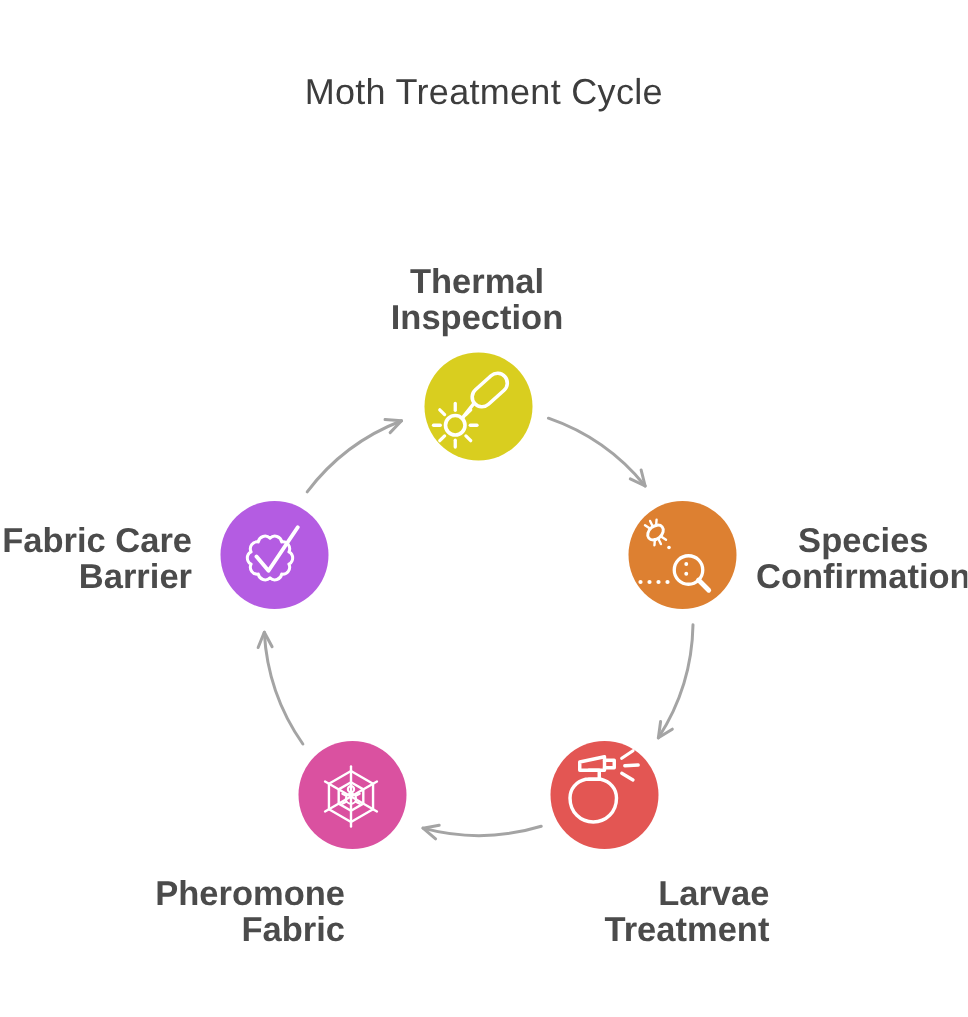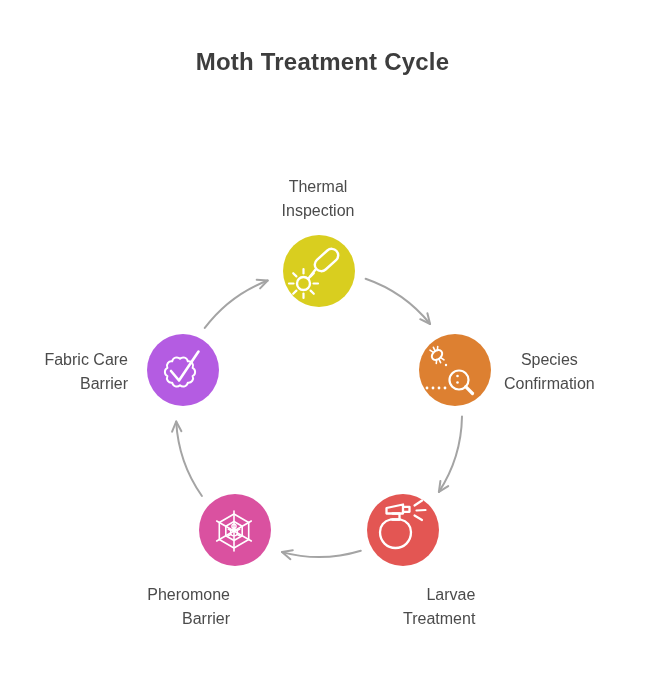--- a/index.html
+++ b/index.html
@@ -3,27 +3,27 @@
 <meta charset="utf-8">
 <style>
   html,body{margin:0;padding:0;background:#fff;}
   .stage{
     position:relative;width:645px;height:678px;overflow:hidden;
     background:var(--bg,#ffffff);
     font-family:"Liberation Sans",sans-serif;
   }
   .title{
     position:absolute;top:48px;left:0;right:0;margin:0;
-    text-align:center;font-size:24px;font-weight:700;letter-spacing:.2px;
+    text-align:center;font-size:24px;font-weight:400;letter-spacing:.2px;
     color:var(--title-color,#3d3d3d);
   }
   .diagram-svg{position:absolute;left:0;top:0;}
   .node-label{
-    position:absolute;font-size:16px;line-height:24px;
-    white-space:pre-line;color:var(--label-color,#4b4b4b);
+    position:absolute;font-size:23px;line-height:24px;
+    white-space:pre-line;color:var(--label-color,#4b4b4b);font-weight:bold;
   }
   .label-thermal{left:318px;top:175px;transform:translateX(-50%);text-align:center;}
   .label-species{left:504px;top:348px;text-align:center;}
   .label-fabric{right:517px;top:348px;text-align:right;}
   .label-larvae{left:403px;top:583px;text-align:right;}
   .label-pheromone{right:415px;top:583px;text-align:right;}
 </style>
 </head>
 <body>
 
@@ -139,16 +139,16 @@
     </g>
   </svg>
 
   <div class="node-label label-thermal">Thermal
 Inspection</div>
   <div class="node-label label-species">Species
 Confirmation</div>
   <div class="node-label label-larvae">Larvae
 Treatment</div>
   <div class="node-label label-pheromone">Pheromone
-Barrier</div>
+Fabric</div>
   <div class="node-label label-fabric">Fabric Care
 Barrier</div>
 </div>
 
 </body></html>

